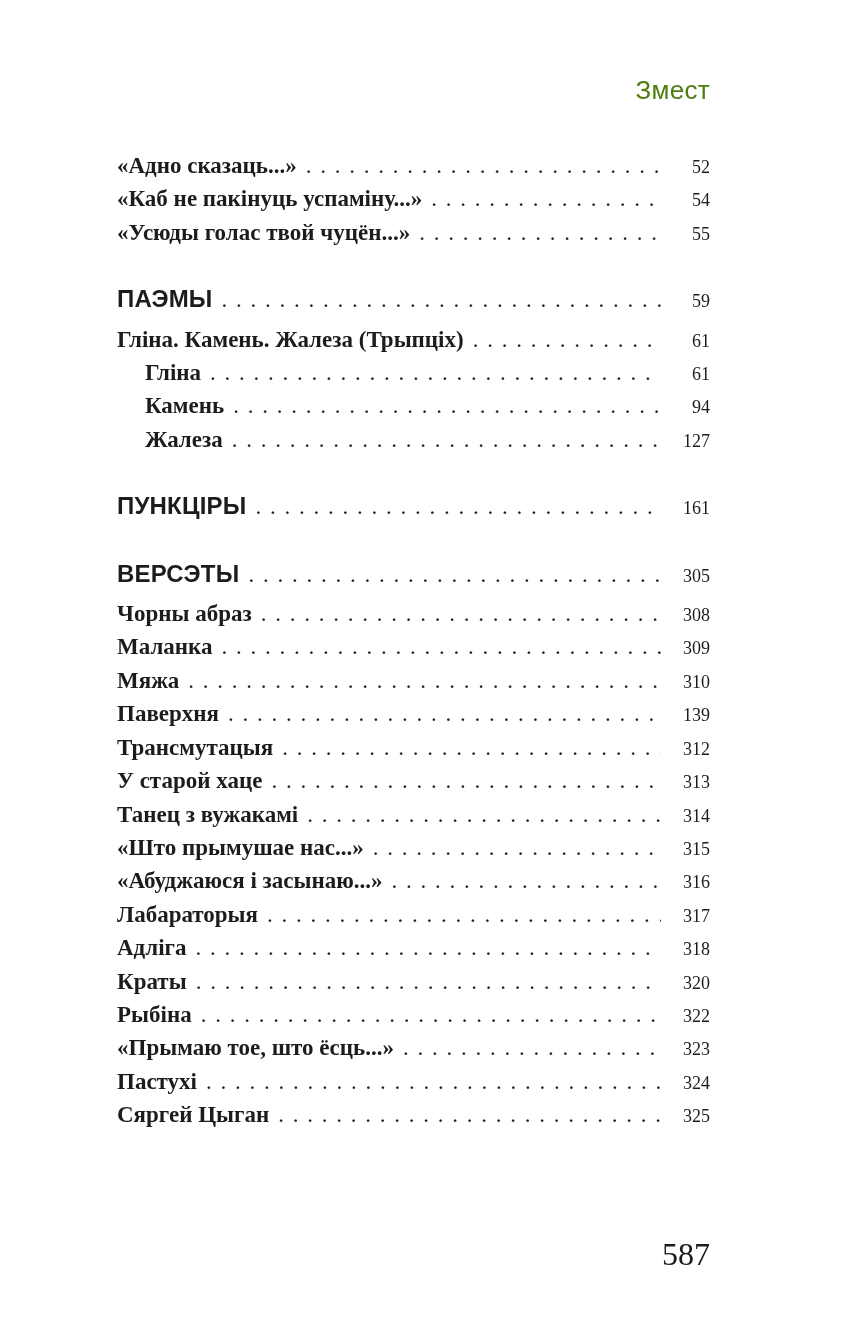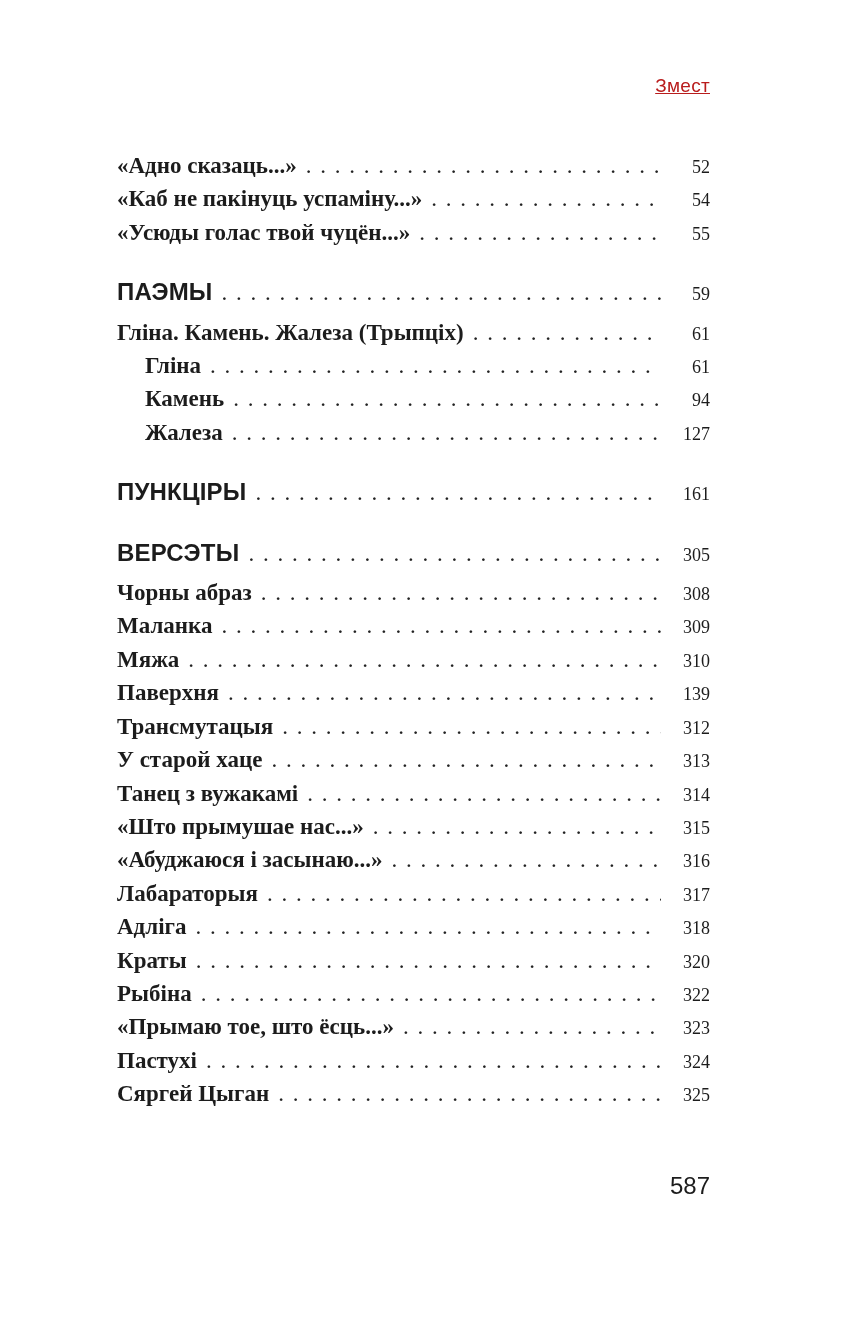--- a/index.html
+++ b/index.html
@@ -17,43 +17,42 @@
   }
   .page {
     position: absolute;
     inset: 0;
   }
   .running-header {
     position: absolute;
     top: 75px;
     right: 146px;
     font-family: "Liberation Sans", sans-serif;
-    font-size: 19px;
+    font-size: 26px;
     letter-spacing: 0.3px;
-    color: #b91c1c;
-    text-decoration: underline;
+    color: #4d7c0f;
   }
   .toc {
     position: absolute;
     top: 150px;
     left: 117px;
     right: 146px;
   }
   .row {
     display: flex;
     align-items: baseline;
     line-height: 32.4px;
     font-size: 23px;
     font-family: "Liberation Serif", serif;
   }
   .row.sub {
     padding-left: 28px;
   }
   .row.header {
-    margin-top: 26px;
+    margin-top: 33px;
     margin-bottom: 6px;
   }
   .row.header .label {
     font-family: "Liberation Sans", sans-serif;
     font-weight: 700;
     font-size: 24px;
     letter-spacing: 0.2px;
   }
   .label {
     white-space: nowrap;
@@ -75,24 +74,24 @@
   .page-num {
     flex: 0 0 auto;
     min-width: 44px;
     text-align: right;
     font-family: "Liberation Serif", serif;
     font-weight: 400;
     font-size: 18px;
   }
   .folio {
     position: absolute;
-    top: 1172px;
+    top: 1236px;
     right: 146px;
-    font-family: Liberation Sans, sans-serif;
-    font-size: 24px;
+    font-family: Liberation Serif, serif;
+    font-size: 32px;
     color: #1c1c1c;
   }
 </style>
 </head>
 <body>
 
 <div class="page">
 
   <div class="running-header">Змест</div>
 

